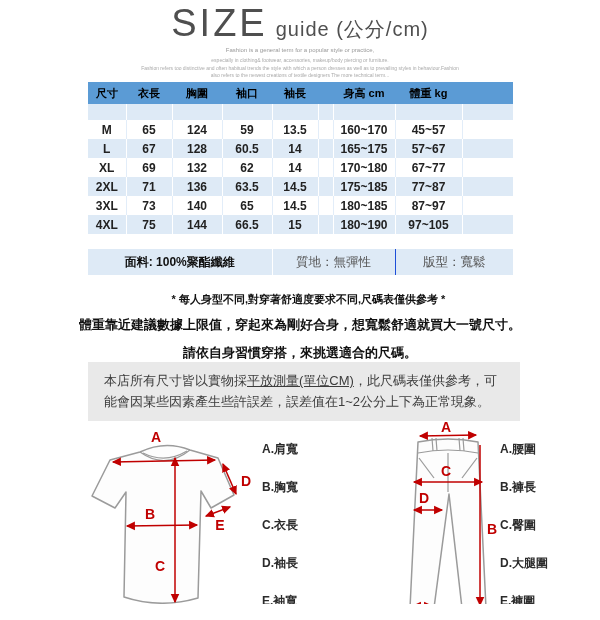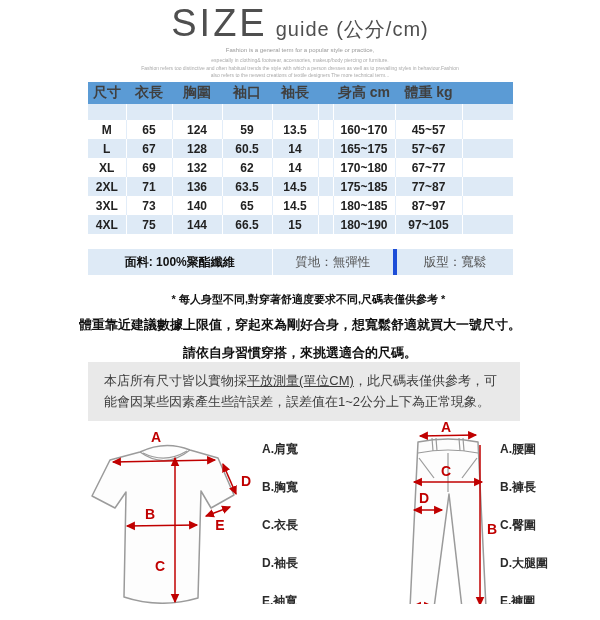--- a/index.html
+++ b/index.html
@@ -14,21 +14,21 @@
            font-size:6px;color:#999;}
   .fineprint{position:absolute;top:57px;left:0;width:100%;text-align:center;
              font-size:5px;color:#aaa;line-height:1.5;}
 
   
   table.size{position:absolute;left:88px;top:82px;width:425px;border-collapse:collapse;
              table-layout:fixed;font-size:12px;}
   table.size td,table.size th{padding:0;text-align:center;vertical-align:middle;
              overflow:hidden;white-space:nowrap;}
   tr.head{background:#5b9bd5;height:22px;}
-  tr.head th{color:#404040;font-weight:bold;font-size:14px;}
+  tr.head th{color:#000000;font-weight:bold;font-size:11px;}
   tr.band{background:#deeaf6;}
   tr.plain{background:#ffffff;}
   tr.band td{border-right:1px solid #fff;}
   tr.plain td{border-right:1px solid #e2edf9;}
   table.size tr td:last-child{border-right:none;}
   tr.spacer-top{height:16px;}
   tr.datarow{height:19px;}
   tr.datarow td{font-weight:bold;color:#222;}
   tr.spacer-bot{height:15px;background:#fff;}
   tr.foot{background:#deeaf6;height:26px;}
@@ -174,21 +174,21 @@
       <td>180~190</td>
       <td>97~105</td>
       <td></td>
     </tr>
     <tr class="spacer-bot">
       <td colspan="9"></td>
     </tr>
     <tr class="foot">
       <td colspan="4" class="fabric">面料: 100%聚酯纖維</td>
       <td colspan="3" class="texture" style="border-left:1px solid #fff;">質地：無彈性</td>
-      <td colspan="2" class="fit" style="border-left:4px solid #1d4ed8;">版型：寬鬆</td>
+      <td colspan="2" class="fit" style="border-left:1px solid #1d4ed8;">版型：寬鬆</td>
     </tr>
   </tbody>
     </table>
 
   <div class="notes">
     <p class="note-1">* 每人身型不同,對穿著舒適度要求不同,尺碼表僅供參考 *</p>
     <p class="note-2">體重靠近建議數據上限值，穿起來為剛好合身，想寬鬆舒適就買大一號尺寸。</p>
     <p class="note-3">請依自身習慣穿搭，來挑選適合的尺碼。</p>
   </div>
 

